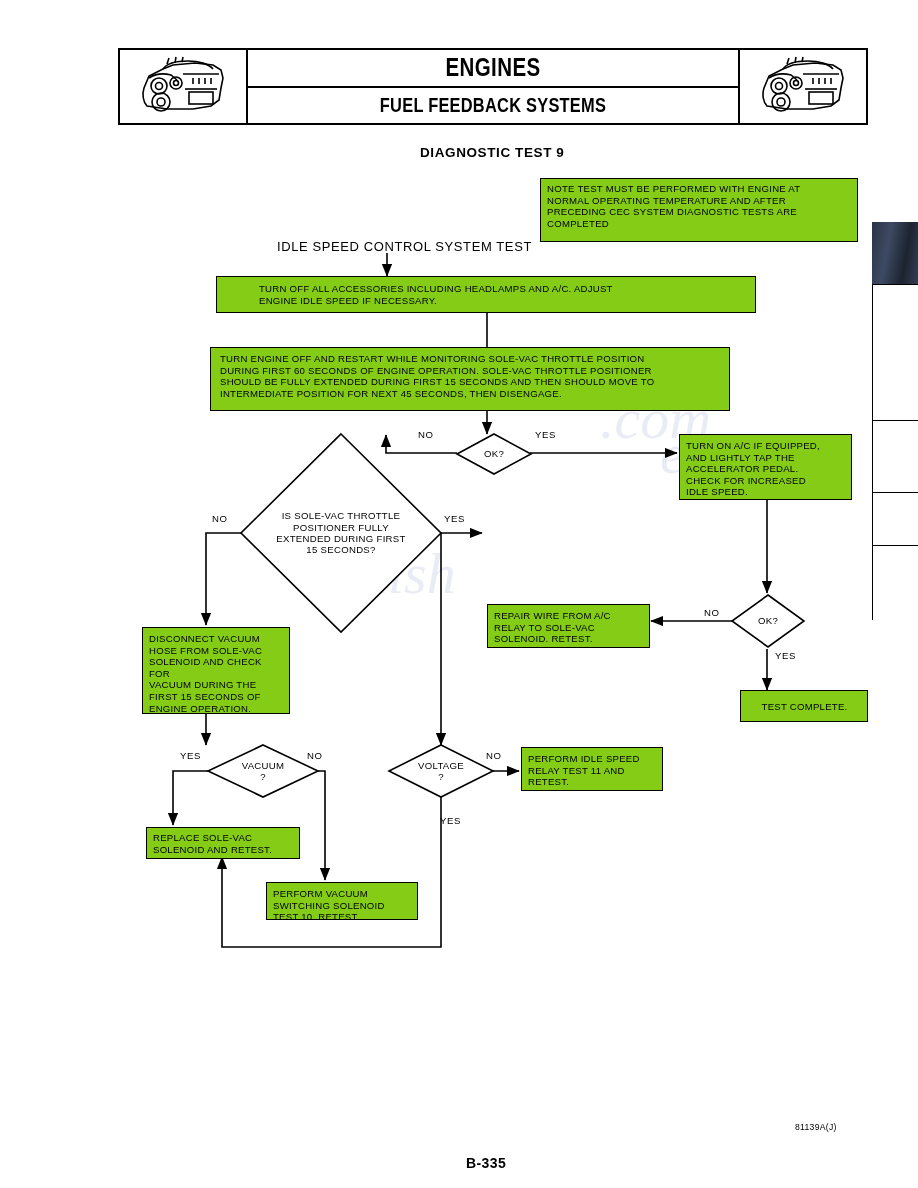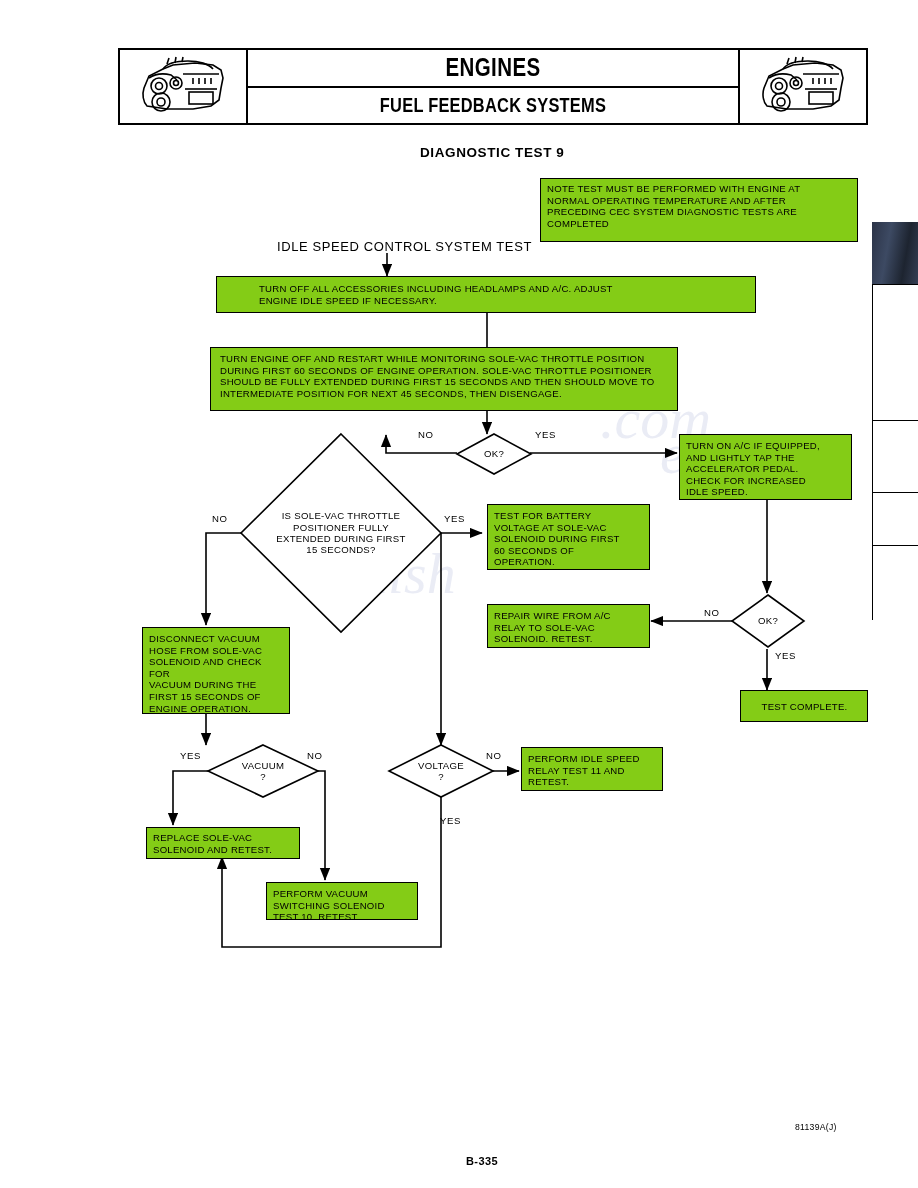--- a/index.html
+++ b/index.html
@@ -151,21 +151,21 @@
   .footer-code {
     position: absolute;
     left: 795px; top: 1122px;
     font-size: 8.6px;
     letter-spacing: 0.3px;
     color: #000;
   }
   .footer-page {
     position: absolute;
     left: 466px; top: 1155px;
-    font-size: 11px;
+    font-size: 14px;
     font-weight: bold;
     letter-spacing: 0.4px;
     color: #000;
   }
 
   
   .wm {
     position: absolute;
     color: rgba(150,160,205,0.20);
     font-size: 58px;
@@ -296,36 +296,31 @@
   <div class="node" style="left:540px; top:178px; width:318px; height:64px;">NOTE  TEST MUST BE PERFORMED WITH ENGINE AT
 NORMAL OPERATING TEMPERATURE AND AFTER
 PRECEDING CEC SYSTEM DIAGNOSTIC TESTS ARE
 COMPLETED</div>
 
   <div class="plain" style="left:277px; top:239px;">IDLE SPEED CONTROL SYSTEM TEST</div>
 
   <div class="node" style="left:216px; top:276px; width:540px; height:37px; padding-left:42px; padding-top:6px;">TURN OFF ALL ACCESSORIES INCLUDING HEADLAMPS AND A/C. ADJUST
 ENGINE IDLE SPEED IF NECESSARY.</div>
 
-  <div class="node" style="left:210px; top:347px; width:468px; height:64px; padding-top:5px; padding-left:9px;">TURN ENGINE OFF AND RESTART WHILE MONITORING SOLE-VAC THROTTLE POSITION
+  <div class="node" style="left:210px; top:347px; width:520px; height:64px; padding-top:5px; padding-left:9px;">TURN ENGINE OFF AND RESTART WHILE MONITORING SOLE-VAC THROTTLE POSITION
 DURING FIRST 60 SECONDS OF ENGINE OPERATION. SOLE-VAC THROTTLE POSITIONER
 SHOULD BE FULLY EXTENDED DURING FIRST 15 SECONDS AND THEN SHOULD MOVE TO
 INTERMEDIATE POSITION FOR NEXT 45 SECONDS, THEN DISENGAGE.</div>
 
   <div class="node" style="left:679px; top:424px; width:173px; height:66px; padding-top:5px;margin-top:10px;">TURN ON A/C IF EQUIPPED,
 AND LIGHTLY TAP THE
 ACCELERATOR PEDAL.
 CHECK FOR INCREASED
 IDLE SPEED.</div>
 
-  <div class="node" style="left:487px; top:504px; width:163px; height:66px; padding-top:5px;">TEST FOR BATTERY
-VOLTAGE AT SOLE-VAC
-SOLENOID DURING FIRST
-60 SECONDS OF
-OPERATION.</div>
 
   <div class="node" style="left:487px; top:604px; width:163px; height:44px; padding-top:5px;">REPAIR WIRE FROM A/C
 RELAY TO SOLE-VAC
 SOLENOID. RETEST.</div>
 
   <div class="node center" style="left:740px; top:690px; width:128px; height:32px;">TEST COMPLETE.</div>
 
   <div class="node" style="left:142px; top:627px; width:148px; height:87px; padding-top:5px;">DISCONNECT VACUUM
 HOSE FROM SOLE-VAC
 SOLENOID AND CHECK FOR

